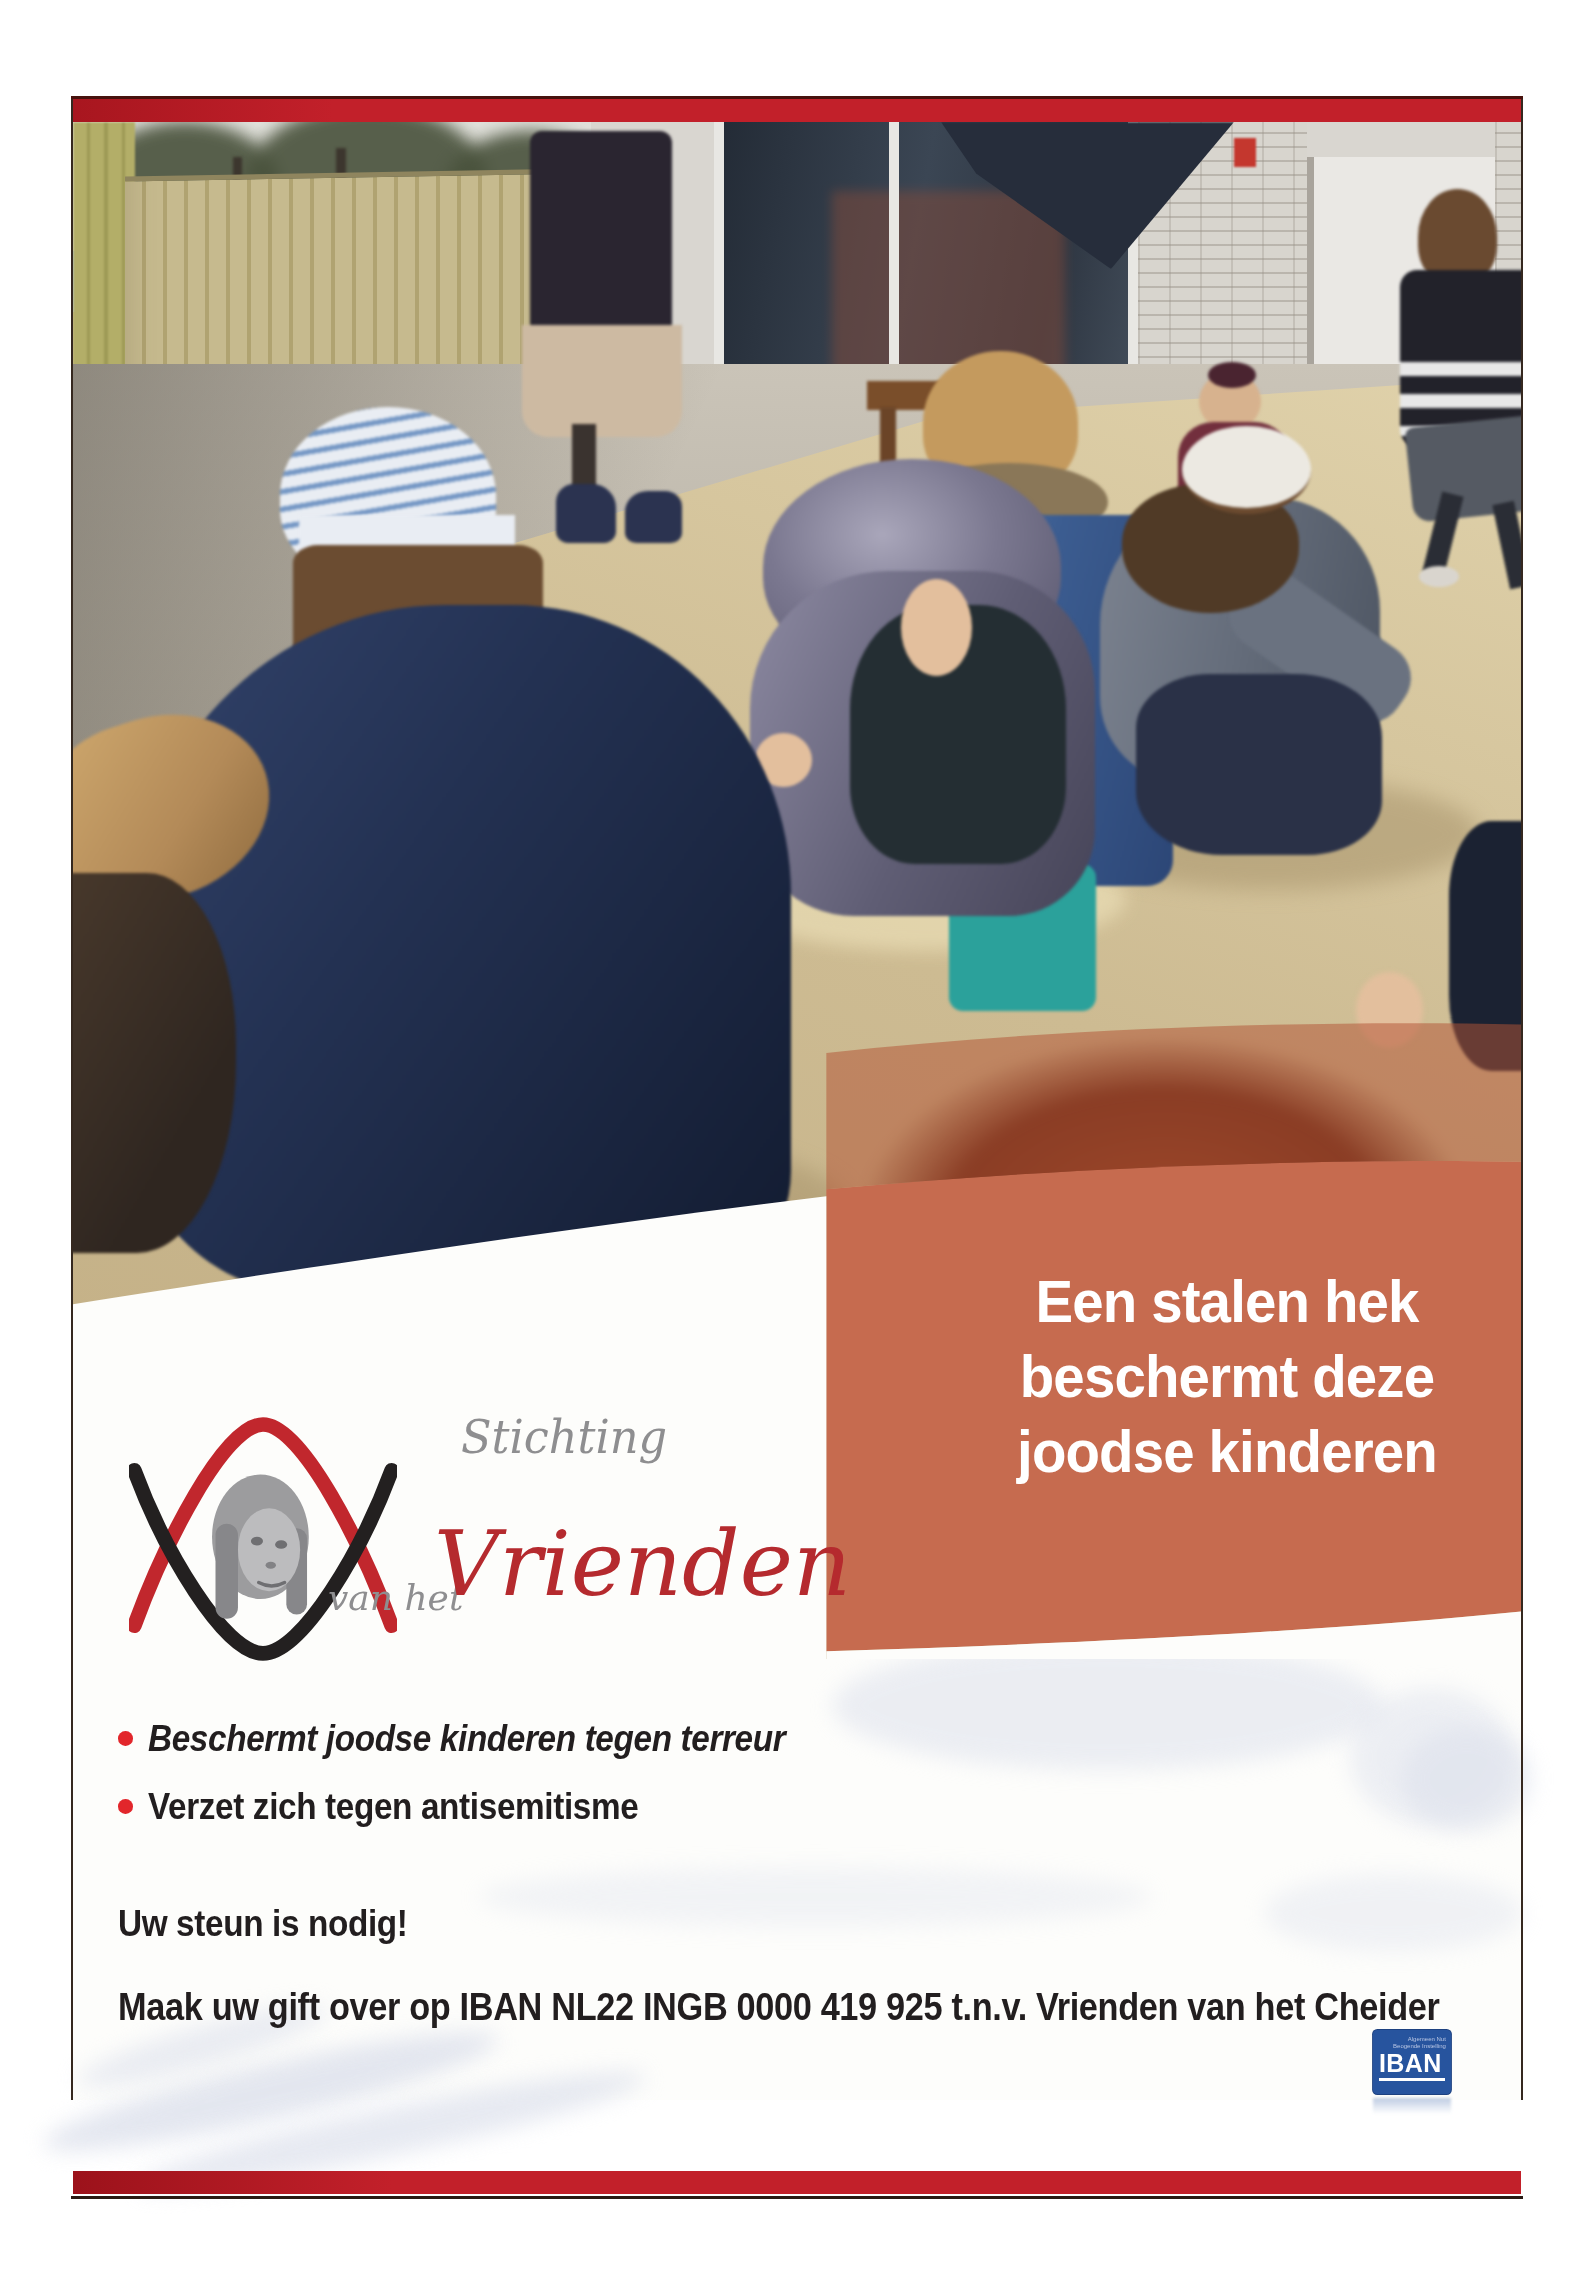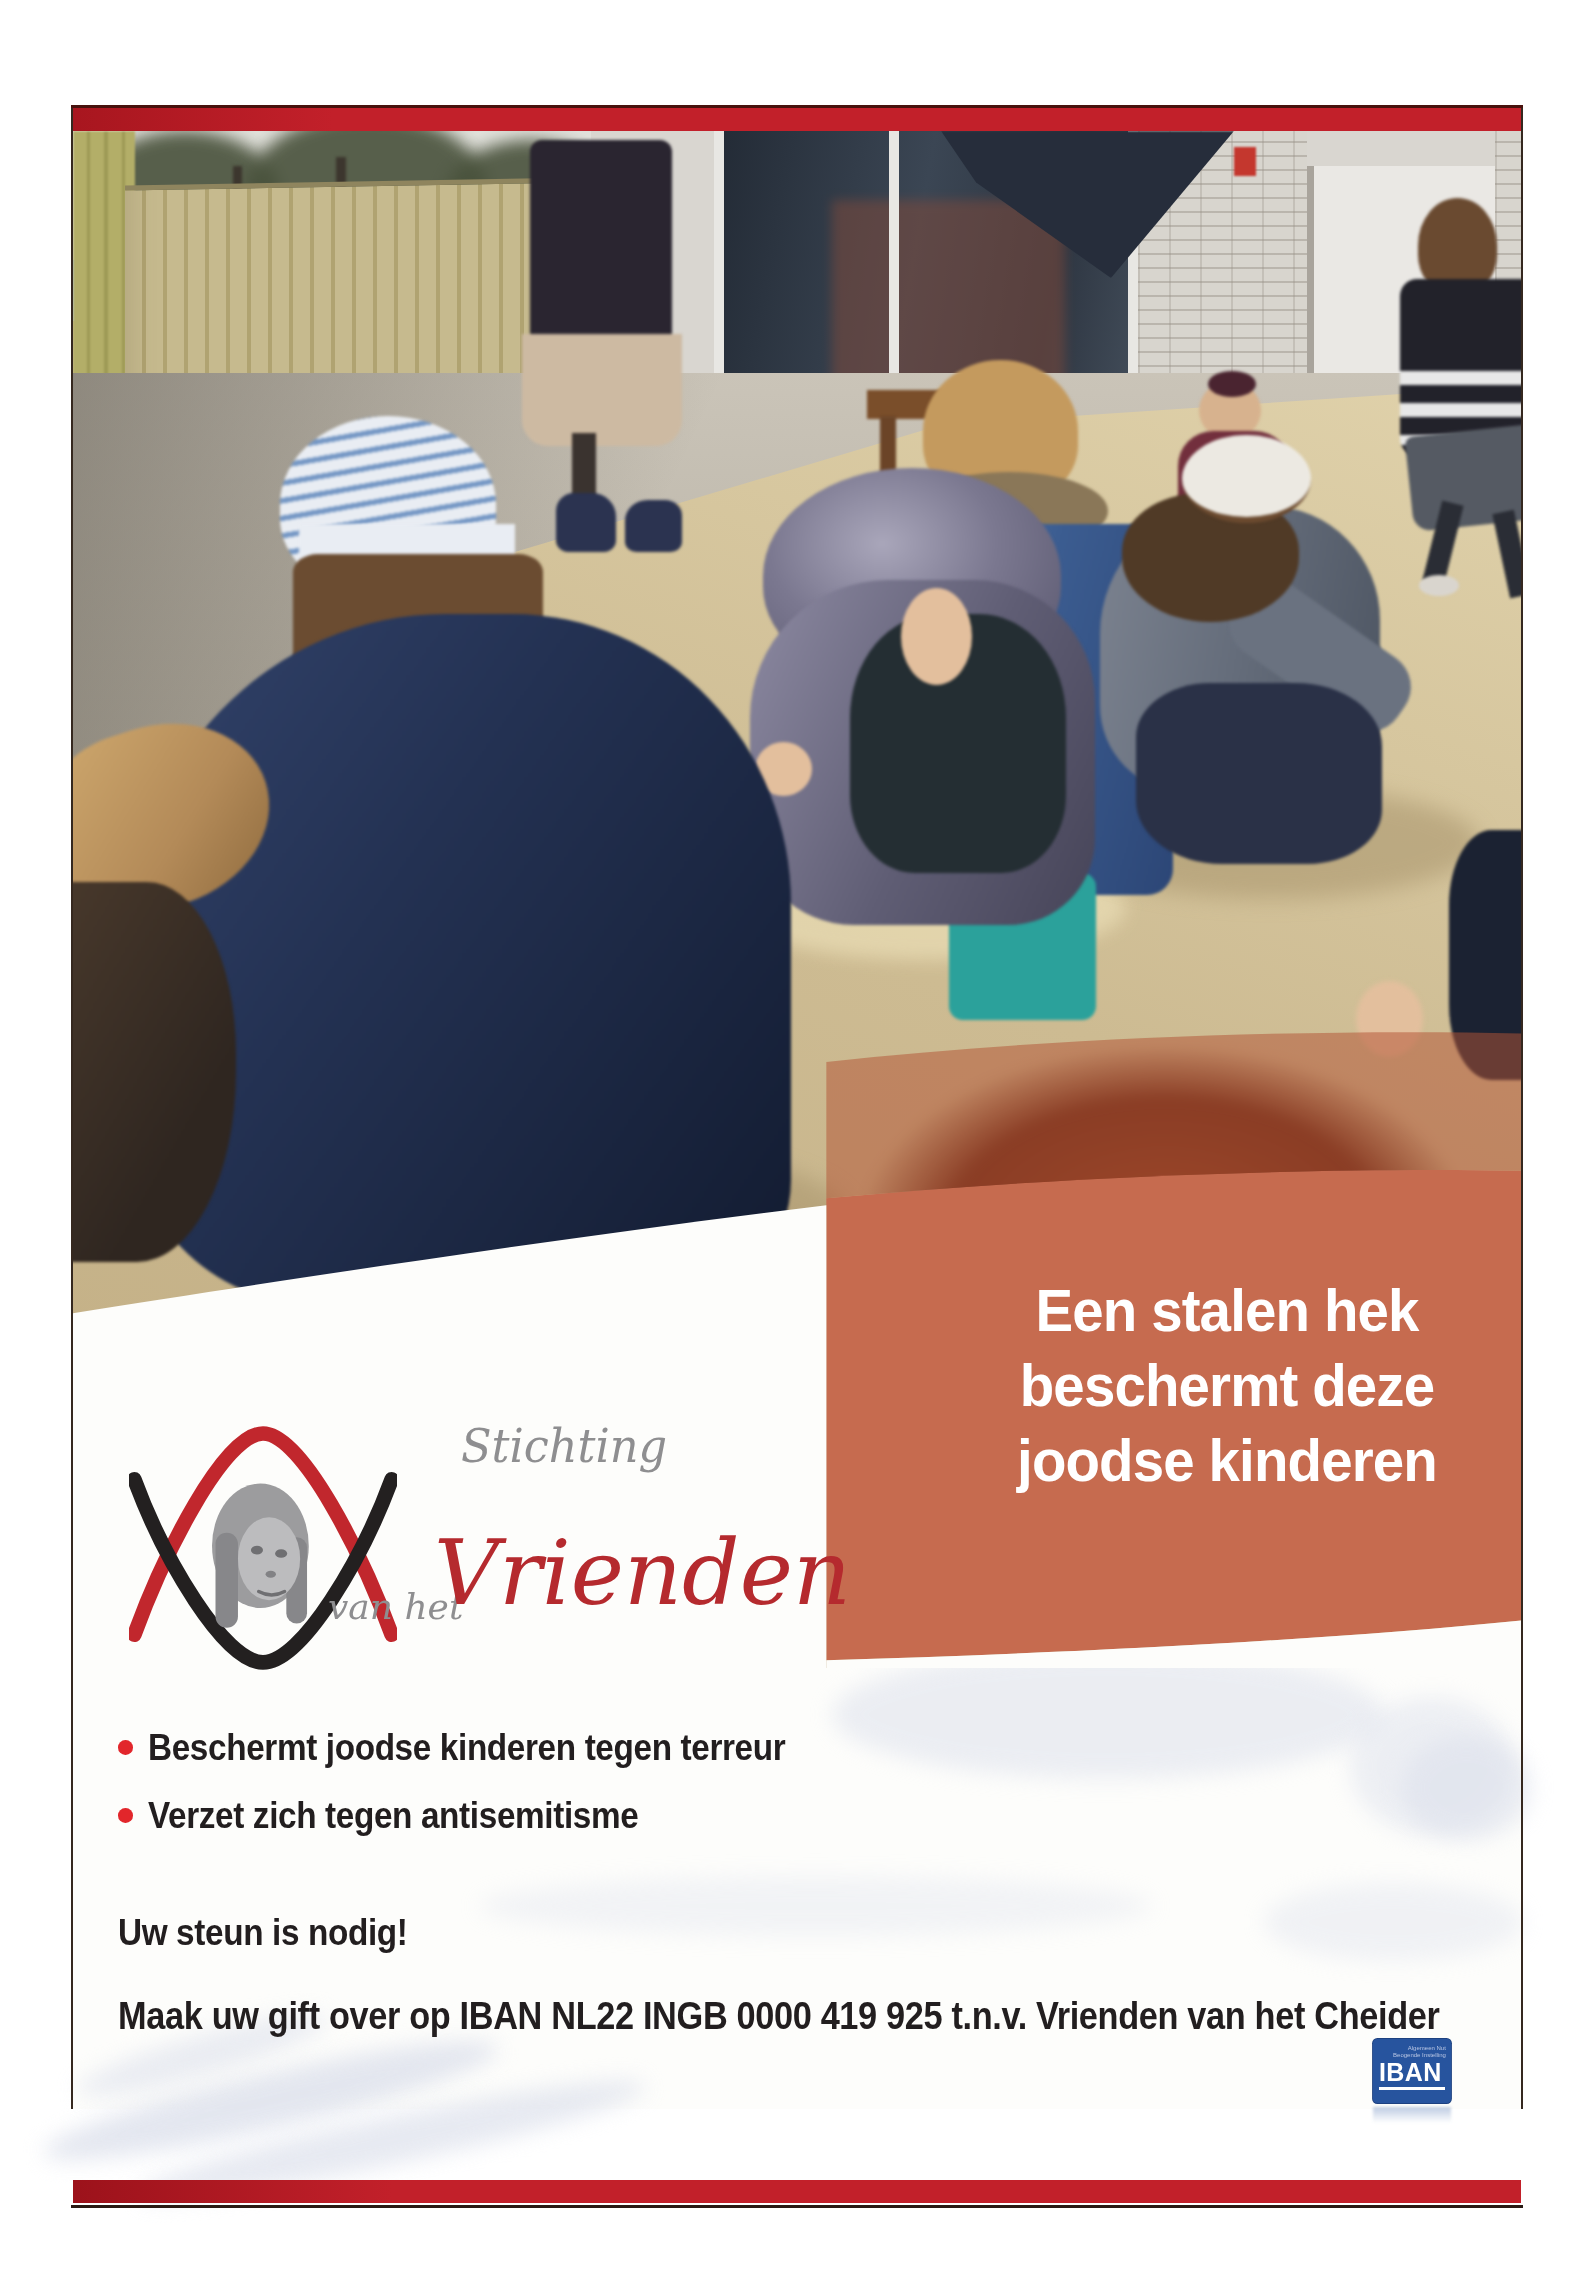--- a/index.html
+++ b/index.html
@@ -1,20 +1,20 @@
 <!DOCTYPE html>
 <html style="font-size:14px"><head>
 <meta charset="utf-8">
 <style>
   html,body{margin:0;padding:0;background:#ffffff;}
   .page{position:relative;width:1592px;height:2295px;background:#ffffff;overflow:hidden;
         font-family:"Liberation Sans", sans-serif;}
   .abs{position:absolute;}
   
-  .frame{position:absolute;left:73px;top:105px;width:1448px;height:2004px;background:#fdfdfb;}
+  .frame{position:absolute;left:73px;top:96px;width:1448px;height:2004px;background:#fdfdfb;}
   .edge{position:absolute;top:0;width:1.7px;height:100%;background:#35281f;z-index:40;}
   .edge-l{left:-1.7px;} .edge-r{right:-1.7px;}
   .hair-top{position:absolute;left:-1.7px;top:0;width:1452px;height:2.6px;background:#47120d;z-index:41;}
   .hair-bot{position:absolute;left:-1.7px;top:2100px;width:1452px;height:2.6px;background:#2a1a14;z-index:41;}
   .bar{position:absolute;left:0;width:1448px;height:23px;background:linear-gradient(90deg,#a8161f 0%,#c2202a 18%,#c2202a 100%);z-index:30;}
   .bar-top{top:2.6px;}
   .bar-bottom{top:2075px;background:linear-gradient(90deg,#9c121b 0%,#c2202a 22%,#c2202a 100%);}
   
   .photo{position:absolute;left:0;top:26px;width:1448px;height:1537px;overflow:hidden;background:#cdbb92;}
   .fig{position:absolute;filter:blur(1.7px);}
@@ -215,21 +215,21 @@
     <div class="tex" style="left:759px;top:1545px;width:552px;height:129px;opacity:.55;"></div>
     <div class="tex" style="left:1277px;top:1592px;width:164px;height:138px;opacity:.5;"></div>
     <div class="tex" style="left:932px;top:1472px;width:371px;height:69px;opacity:.45;"></div>
     <div class="tex" style="left:1329px;top:1631px;width:129px;height:104px;opacity:.6;"></div>
     <div class="tex" style="left:406px;top:1771px;width:673px;height:60px;opacity:.35;"></div>
     <div class="tex" style="left:-35px;top:1968px;width:466px;height:55px;opacity:.8;transform:rotate(-13deg);"></div>
     <div class="tex" style="left:60px;top:2011px;width:518px;height:48px;opacity:.7;transform:rotate(-12deg);"></div>
     <div class="tex" style="left:0px;top:1930px;width:259px;height:40px;opacity:.6;transform:rotate(-16deg);"></div>
     <div class="tex" style="left:1191px;top:1778px;width:259px;height:78px;opacity:.4;"></div>
 
-    <div class="abs brow" style="left:45px;top:1622px;">
+    <div class="abs brow" style="left:45px;top:1622px;font-style:italic;">
       <span class="bdot"></span>
       <span class="btext">Beschermt joodse kinderen tegen terreur</span>
     </div>
     <div class="abs brow" style="left:45px;top:1690px;text-align:center;">
       <span class="bdot"></span>
       <span class="btext">Verzet zich tegen antisemitisme</span>
     </div>
 
     <div class="abs support-h" style="left:45px;top:1807px;">Uw steun is nodig!</div>
     <div class="abs donation" style="left:45px;top:1889px;">Maak uw gift over op IBAN NL22 INGB 0000 419 925 t.n.v. Vrienden van het Cheider</div>

